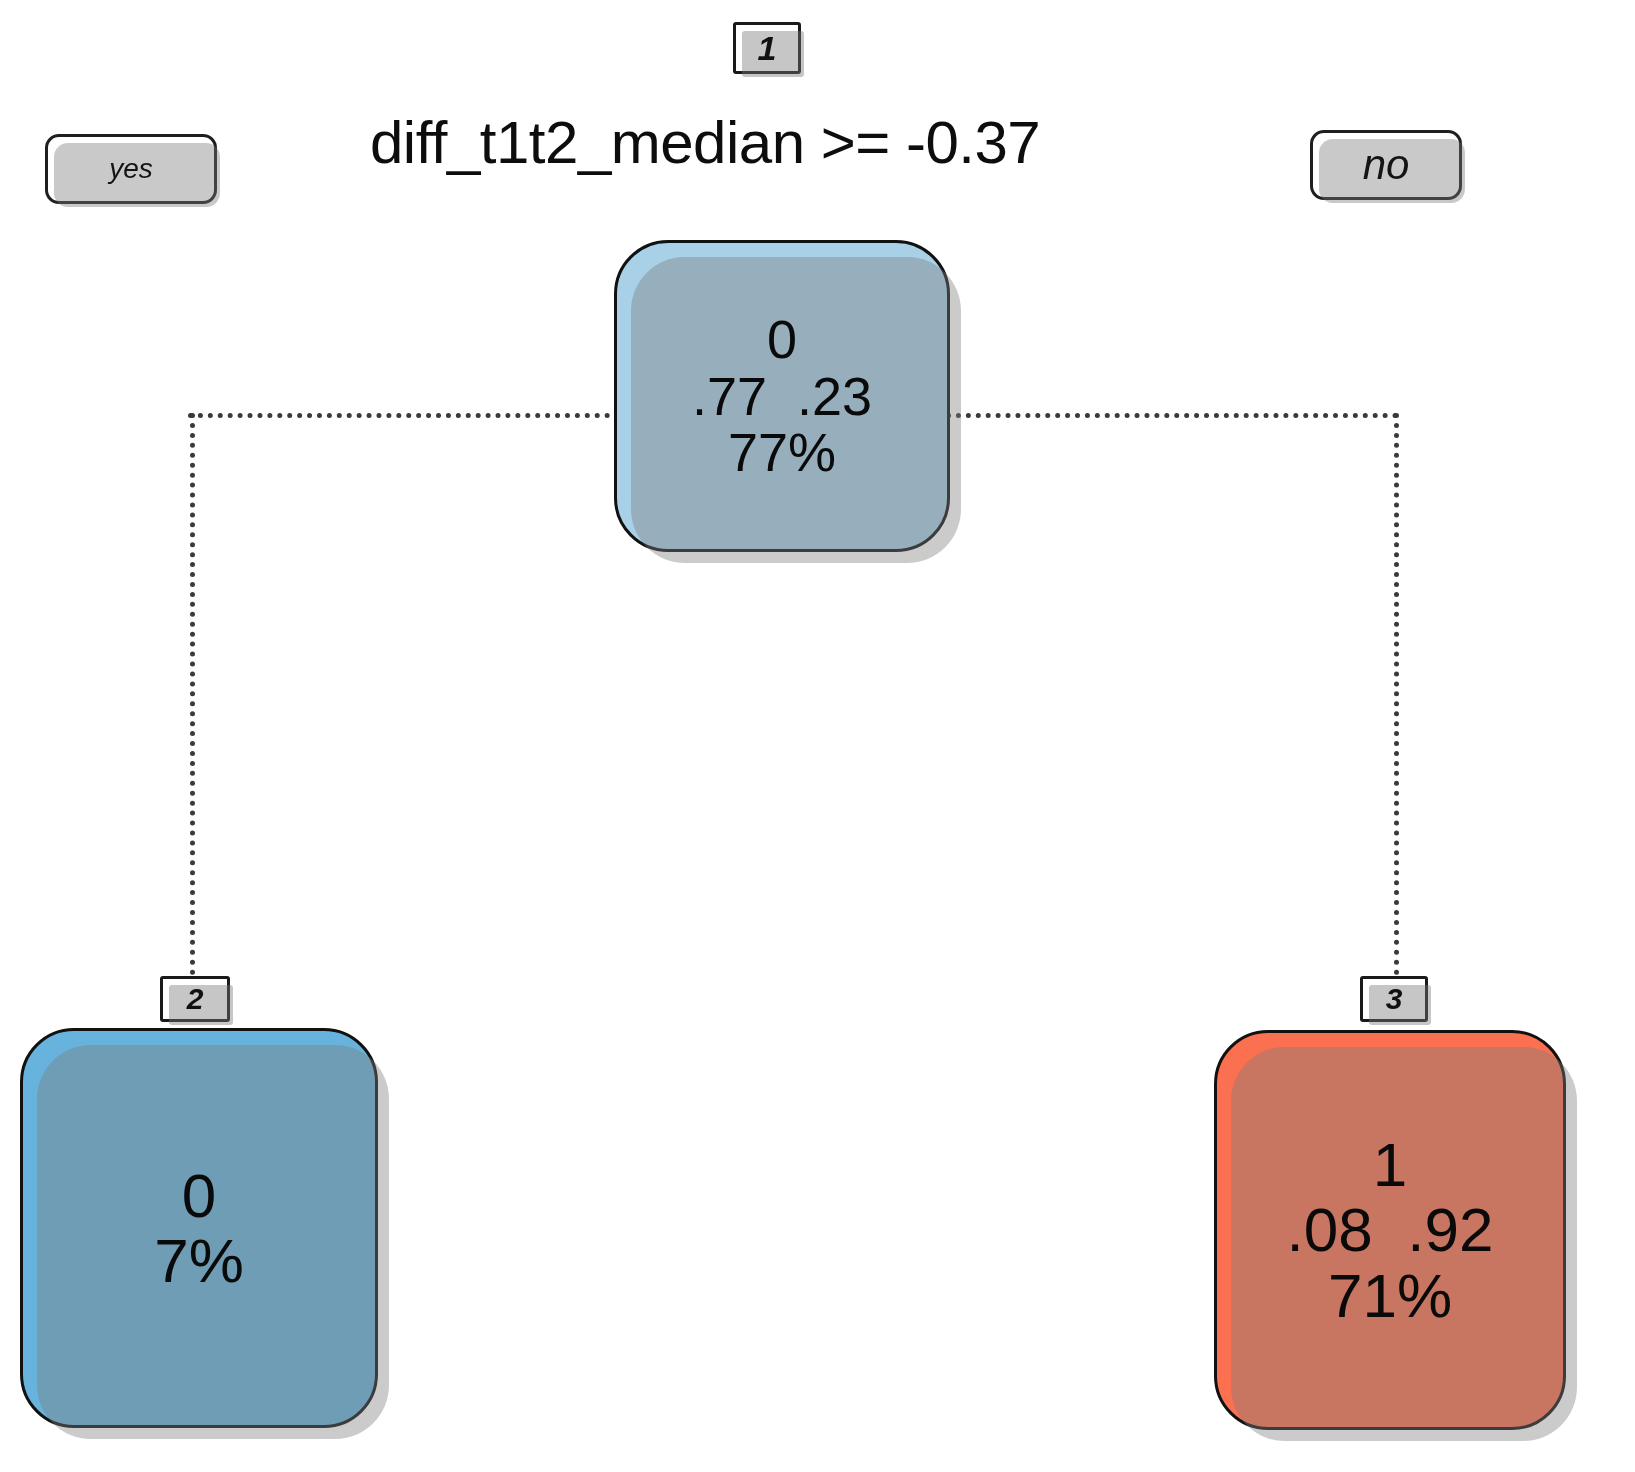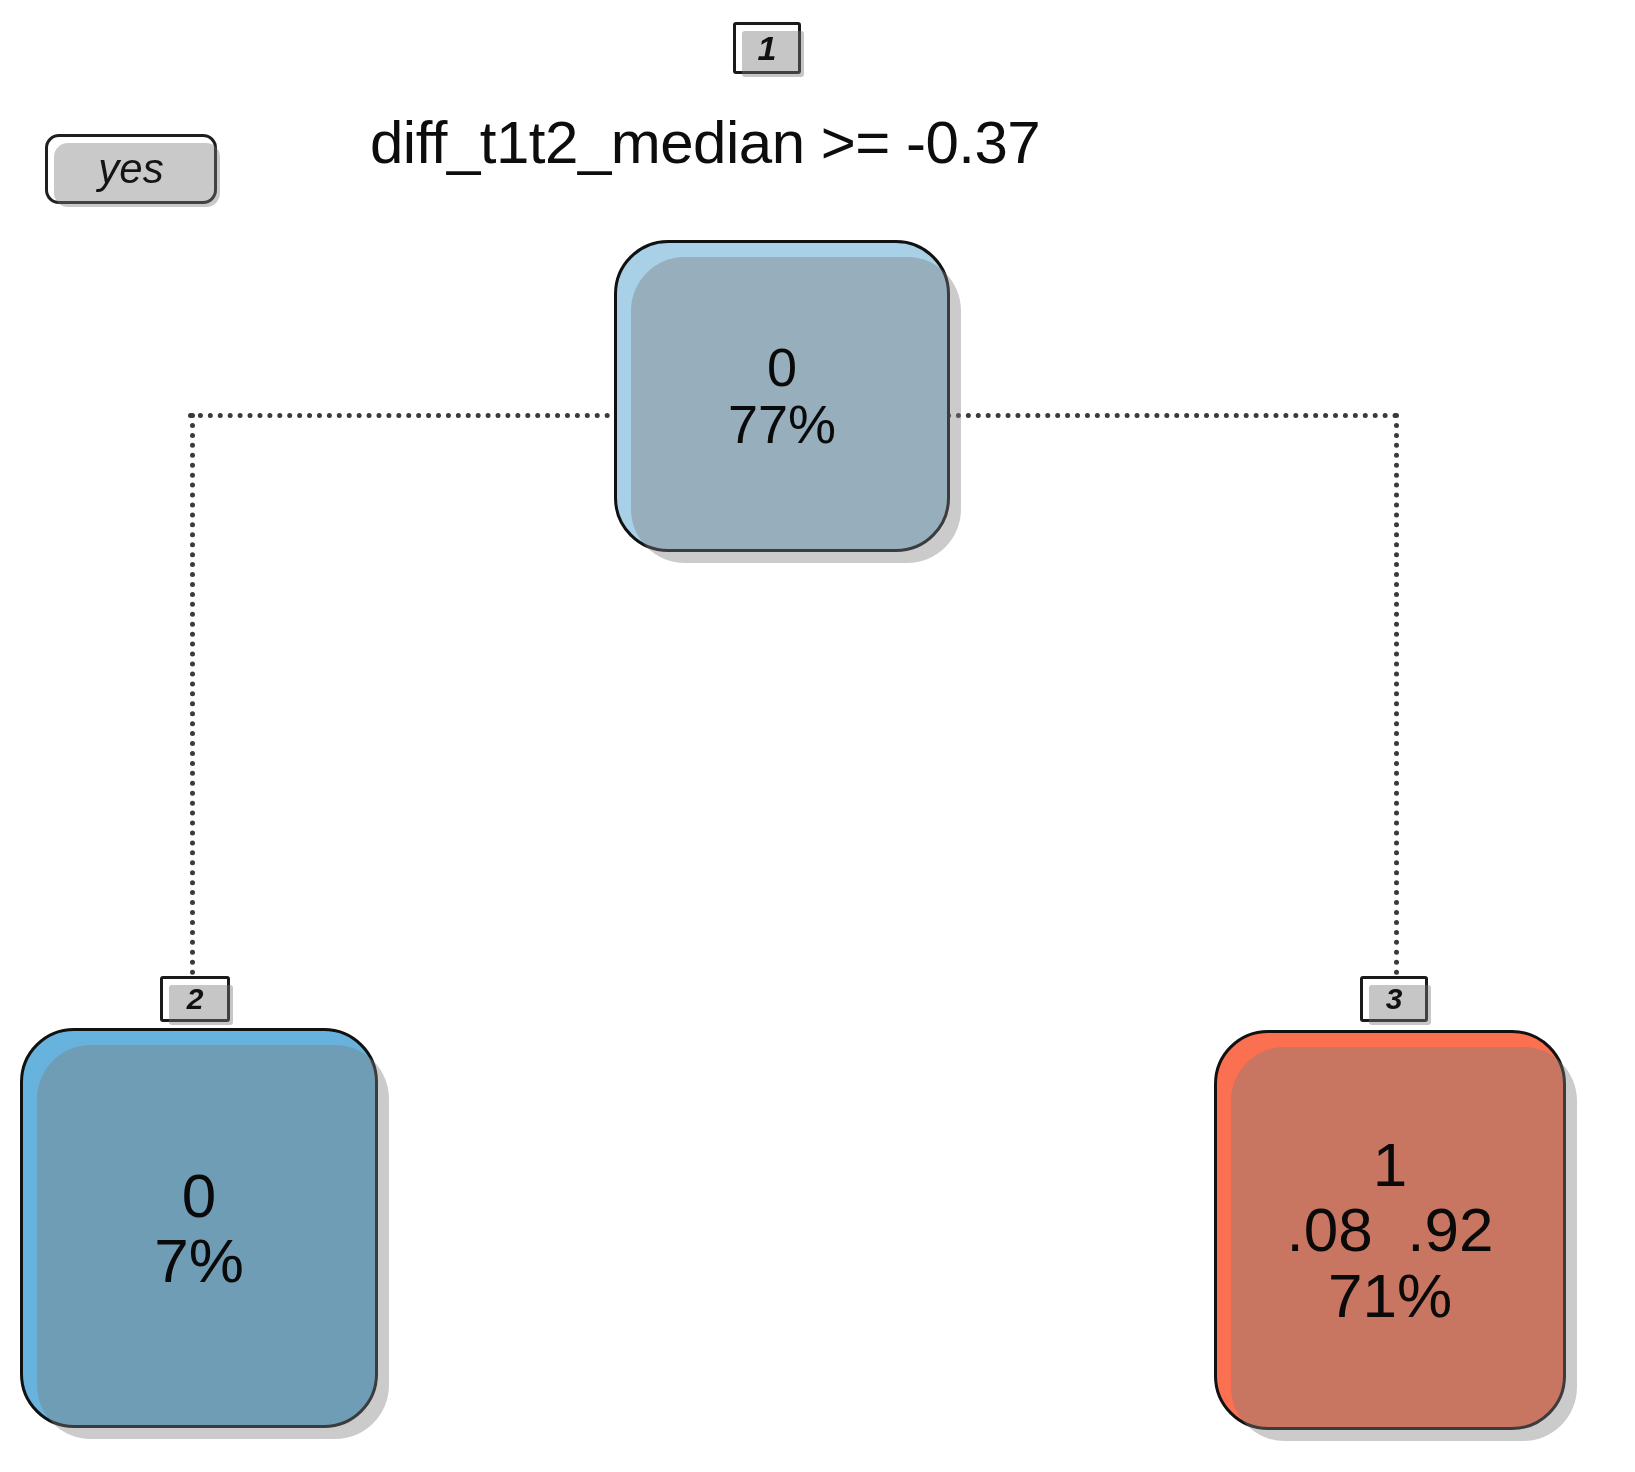--- a/index.html
+++ b/index.html
@@ -125,33 +125,37 @@
 <body>
 
 <div id="canvas">
 
   <div class="idbox" style="left:733px; top:22px; width:68px; height:52px; font-size:34px;">
     <span>1</span>
   </div>
 
   <div class="split-label" style="left:370px; top:108px; font-size:60px;">diff_t1t2_median &gt;= -0.37</div>
 
-  <div class="yesnobox" style="left:45px; top:134px; width:172px; height:70px; font-size:42px;">
+  <div class="yesnobox" style="left:45px; top:134px; width:172px; height:70px; font-size:28px;">
     <span>yes</span>
   </div>
 
+  <div class="yesnobox" style="left:1310px; top:130px; width:152px; height:70px; font-size:42px;">
+    <span>no</span>
+  </div>
 
   <div class="conn-h" style="left:188px; top:413px; width:432px;"></div>
   <div class="conn-h" style="left:946px; top:413px; width:452px;"></div>
 
   <div class="conn-v" style="left:190px; top:413px; height:602px;"></div>
   <div class="conn-v" style="left:1394px; top:413px; height:602px;"></div>
 
   <div class="node" style="left:614px; top:240px; width:336px; height:312px; background:#a8d0e6; font-size:54px;">
     <div class="node-class">0</div>
+    <div class="node-probs">.77  .23</div>
     <div class="node-pct">77%</div>
   </div>
 
   <div class="idbox" style="left:160px; top:976px; width:70px; height:46px; font-size:30px;">
     <span>2</span>
   </div>
 
   <div class="node" style="left:20px; top:1028px; width:358px; height:400px; background:#68b3dd; font-size:62px;">
     <div class="node-class">0</div>
     <div class="node-pct">7%</div>

